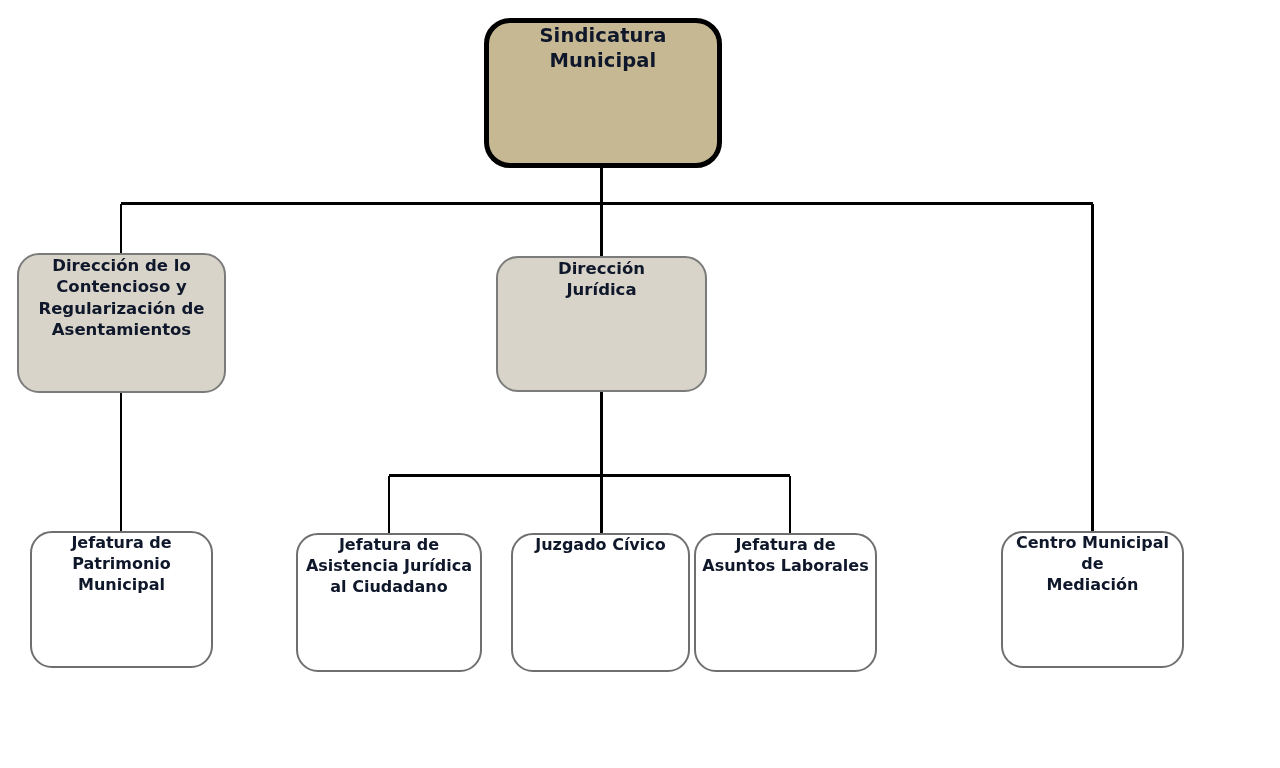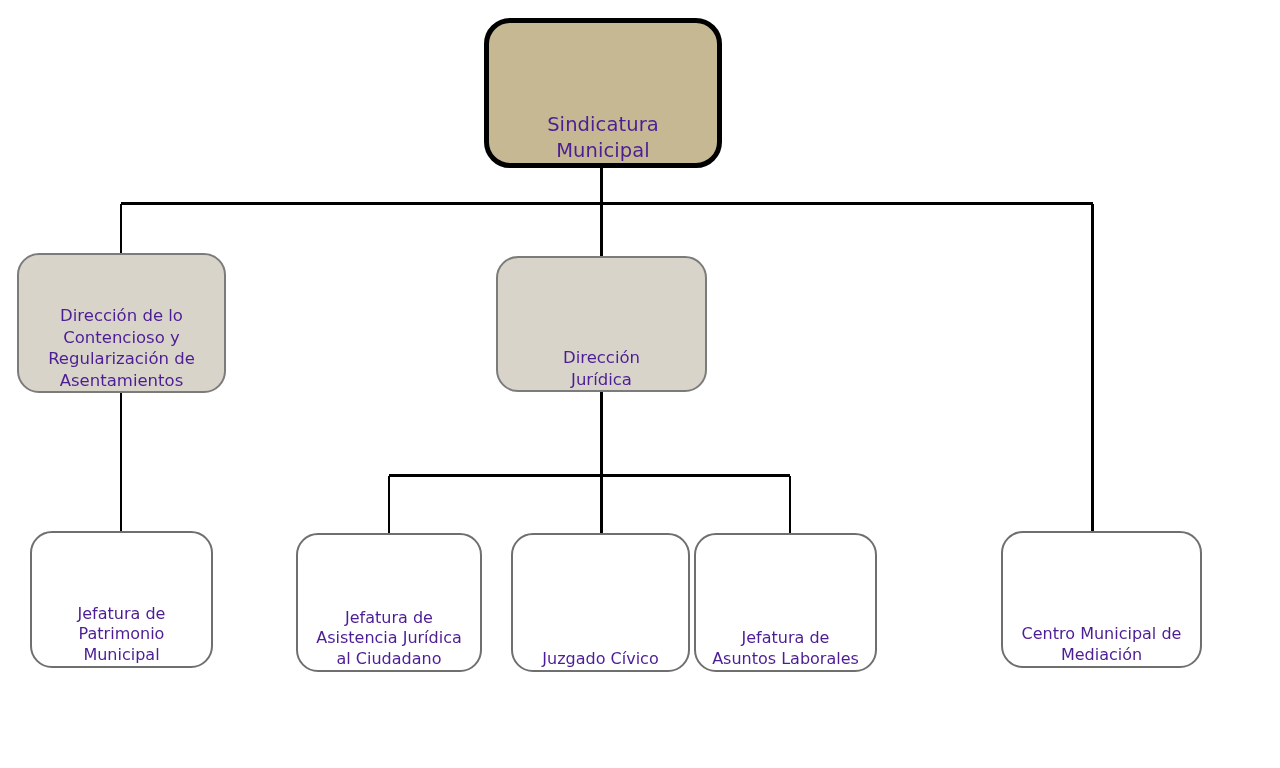--- a/index.html
+++ b/index.html
@@ -24,25 +24,25 @@
     left: 0;
     top: 0;
     width: 1280px;
     height: 768px;
     pointer-events: none;
   }
   .node {
     position: absolute;
     box-sizing: border-box;
     display: flex;
-    align-items: flex-end;
+    align-items: flex-start;
     justify-content: center;
     text-align: center;
-    font-weight: normal;
-    color: #4c1d95;
+    font-weight: bold;
+    color: #0f172a;
     line-height: 1.30;
     white-space: pre-line;
     z-index: 3;
   }
   .node.root {
     background: #c6b893;
     border: 5px solid #000000;
     border-radius: 26px;
     font-size: 19.5px;
     letter-spacing: 0.1px;
@@ -121,18 +121,18 @@
 
   <div class="node leaf" style="left:511px; top:533px; width:179px; height:139px;">
     <span class="label">Juzgado Cívico</span>
   </div>
 
   <div class="node leaf" style="left:694px; top:533px; width:183px; height:139px;">
     <span class="label">Jefatura de
 Asuntos Laborales</span>
   </div>
 
-  <div class="node leaf overflow" style="left:1001px; top:531px; width:201px; height:137px;">
+  <div class="node leaf overflow" style="left:1001px; top:531px; width:183px; height:137px;">
     <span class="label">Centro Municipal de
 Mediación</span>
   </div>
 
 </div>
 
 </body></html>

